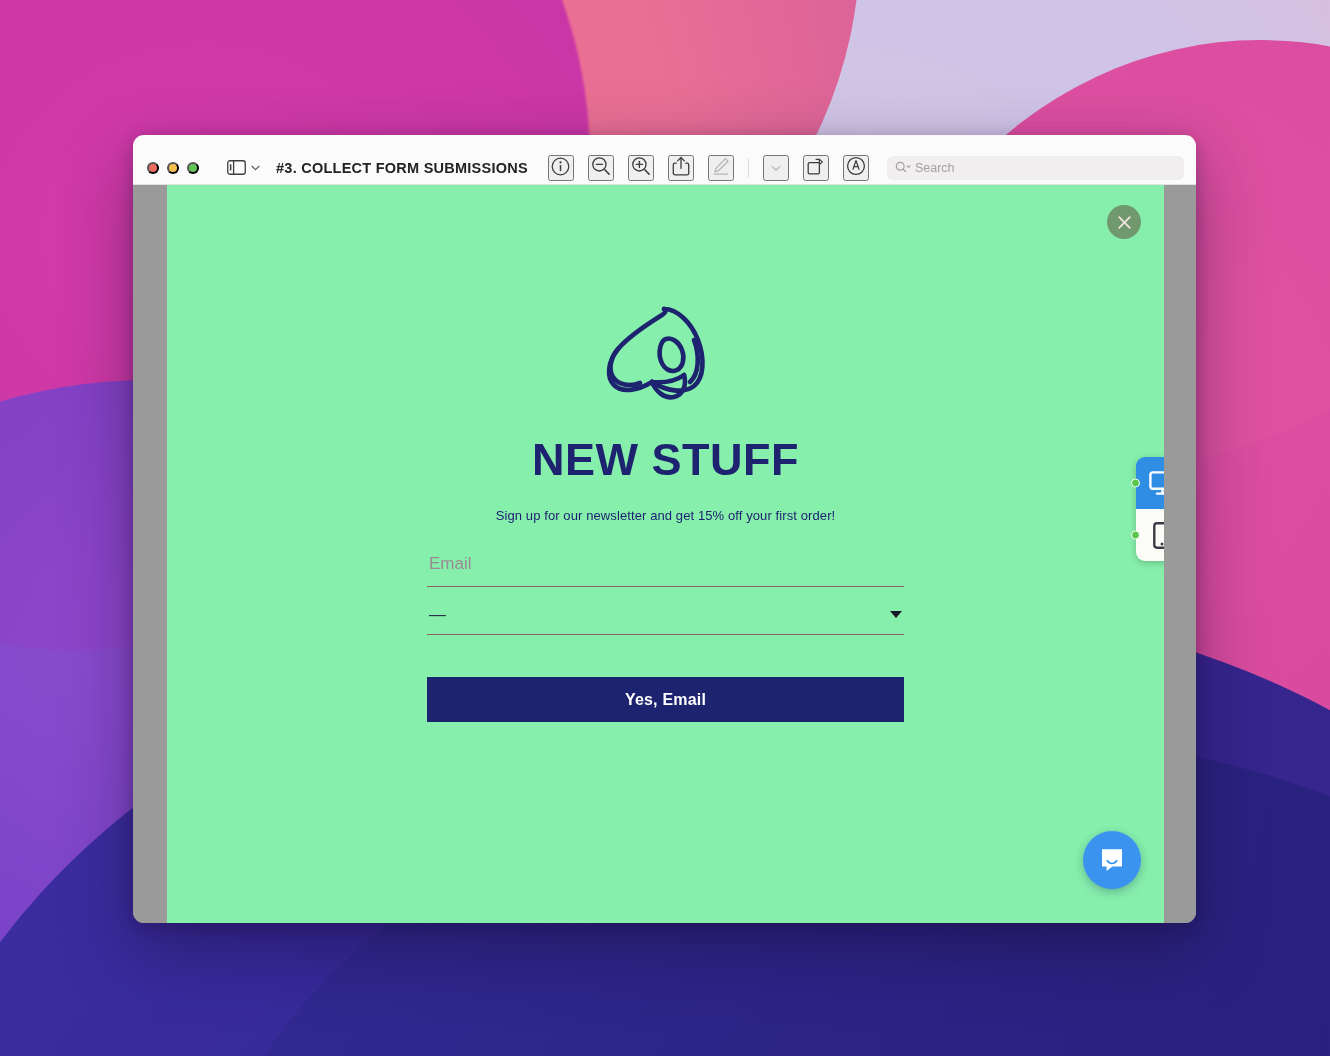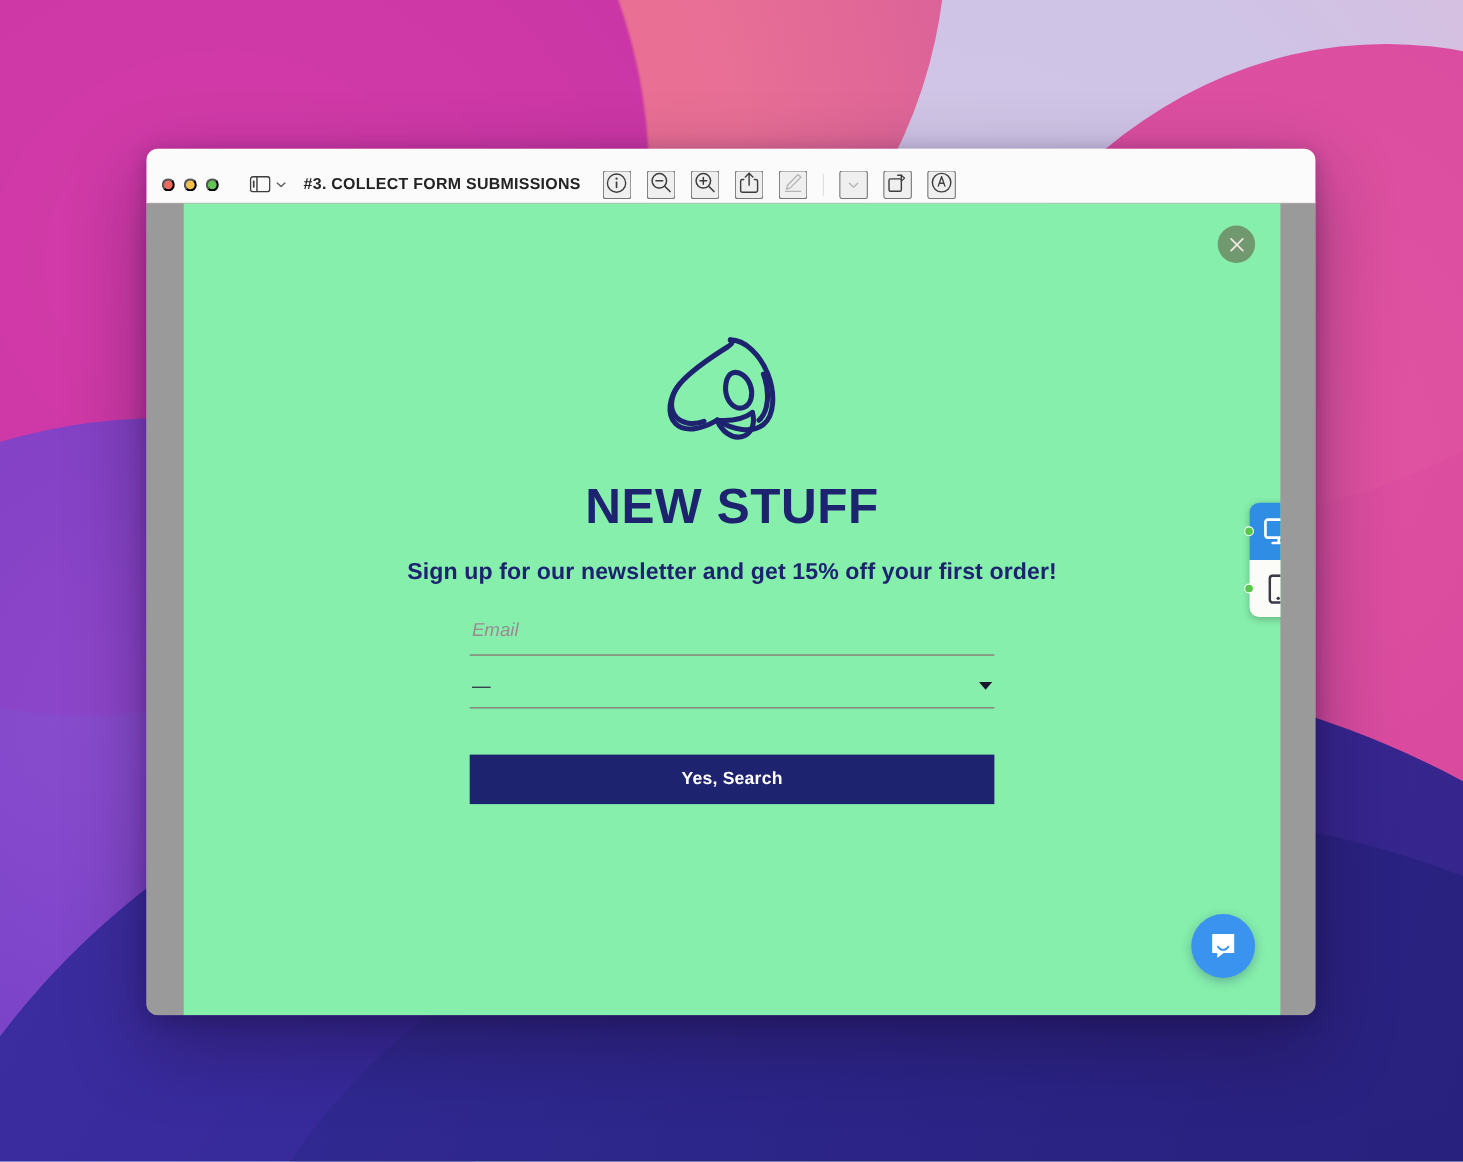--- a/index.html
+++ b/index.html
@@ -195,22 +195,22 @@
   #brand-title {
     margin-top: 12px;
     font-size: 45px;
     font-weight: bold;
     letter-spacing: .5px;
     color: #1e2370;
     line-height: 1;
   }
   #offer-text {
     margin-top: 26px;
-    font-size: 21px;
-    font-weight: bold;
+    font-size: 13px;
+    font-weight: normal;
     color: #1e2370;
     letter-spacing: .1px;
   }
 
   #signup-form {
     margin-top: 24px;
     width: 477px;
     display: flex;
     flex-direction: column;
   }
@@ -221,21 +221,20 @@
     background: transparent;
     width: 100%;
     font-family: "Liberation Sans", sans-serif;
   }
   #email-input {
     height: 40px;
     font-size: 17px;
     color: #1e2370;
     padding: 0 2px 6px 2px;
     outline: none;
-    font-style: italic;
   }
   #email-input::placeholder { color: #9b8a92; }
 
   #country-label {
     margin-top: 19px;
     font-size: 14px;
     color: #1e2370;
     display: block;
   }
   #country-row {
@@ -428,20 +427,30 @@
         <button class="tb-btn">
           <span>
             <svg width="20" height="20" viewBox="0 0 20 20" fill="none">
               <circle cx="10" cy="10" r="8.4" stroke="#3d3d3d" stroke-width="1.3"></circle>
               <path d="M10 4.6L13 13.2M10 4.6L7 13.2M8 10.6h4" stroke="#3d3d3d" stroke-width="1.25" stroke-linecap="round"></path>
             </svg>
           </span>
         </button>
       </div>
 
+      <div id="search-box">
+        <span class="tb-ico">
+          <svg width="16" height="13" viewBox="0 0 16 13" fill="none">
+            <circle cx="5.2" cy="5.2" r="3.9" stroke="#a3a1a1" stroke-width="1.2"></circle>
+            <line x1="8.1" y1="8.1" x2="10.5" y2="10.5" stroke="#a3a1a1" stroke-width="1.3" stroke-linecap="round"></line>
+            <path d="M12.1 4.8l1.5 1.6 1.5-1.6" stroke="#a3a1a1" stroke-width="1.1" stroke-linecap="round" stroke-linejoin="round"></path>
+          </svg>
+        </span>
+        <span id="search-placeholder">Search</span>
+      </div>
     </div>
 
     <div id="window-body">
 
       <div class="gutter" id="gutter-left"></div>
 
       <div id="page-canvas">
 
         <button id="modal-close">
           <svg width="15" height="15" viewBox="0 0 15 15" fill="none">
@@ -478,21 +487,21 @@
             <div class="field">
               <input id="email-input" class="field-underline" type="text" placeholder="Email" style="">
             </div>
 
 
             <div id="country-row">
               <span id="country-value">—</span>
               <span id="country-caret"></span>
             </div>
 
-            <button id="submit-button" type="submit">Yes, Search</button>
+            <button id="submit-button" type="submit">Yes, Email</button>
           </form>
         </div>
 
         <div id="device-switcher">
           <button class="device-btn" id="device-desktop">
             <span class="device-dot"></span>
             <svg width="27" height="25" viewBox="0 0 27 25" fill="none">
               <rect x="1.4" y="1.4" width="24.2" height="16.4" rx="2.2" stroke="#ffffff" stroke-width="2.4"></rect>
               <line x1="13.5" y1="18.2" x2="13.5" y2="22" stroke="#ffffff" stroke-width="2.4"></line>
               <line x1="8" y1="22.6" x2="19" y2="22.6" stroke="#ffffff" stroke-width="2.4" stroke-linecap="round"></line>

